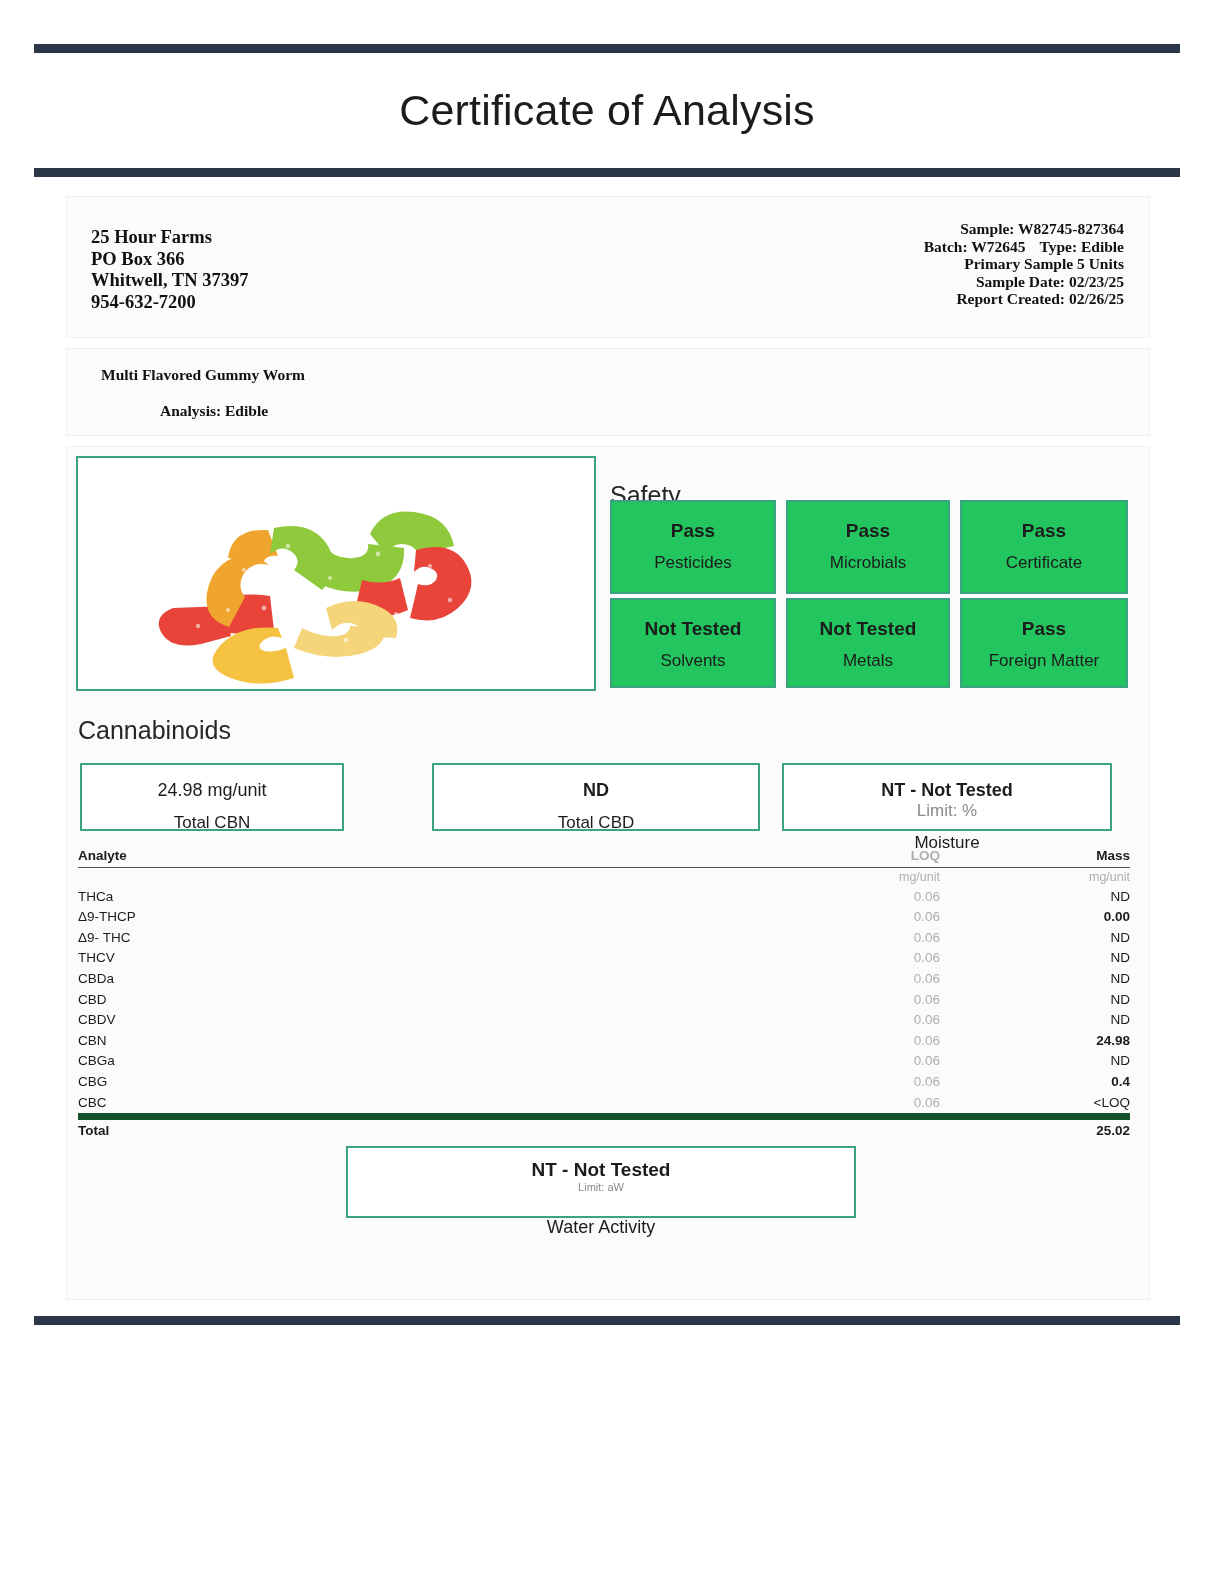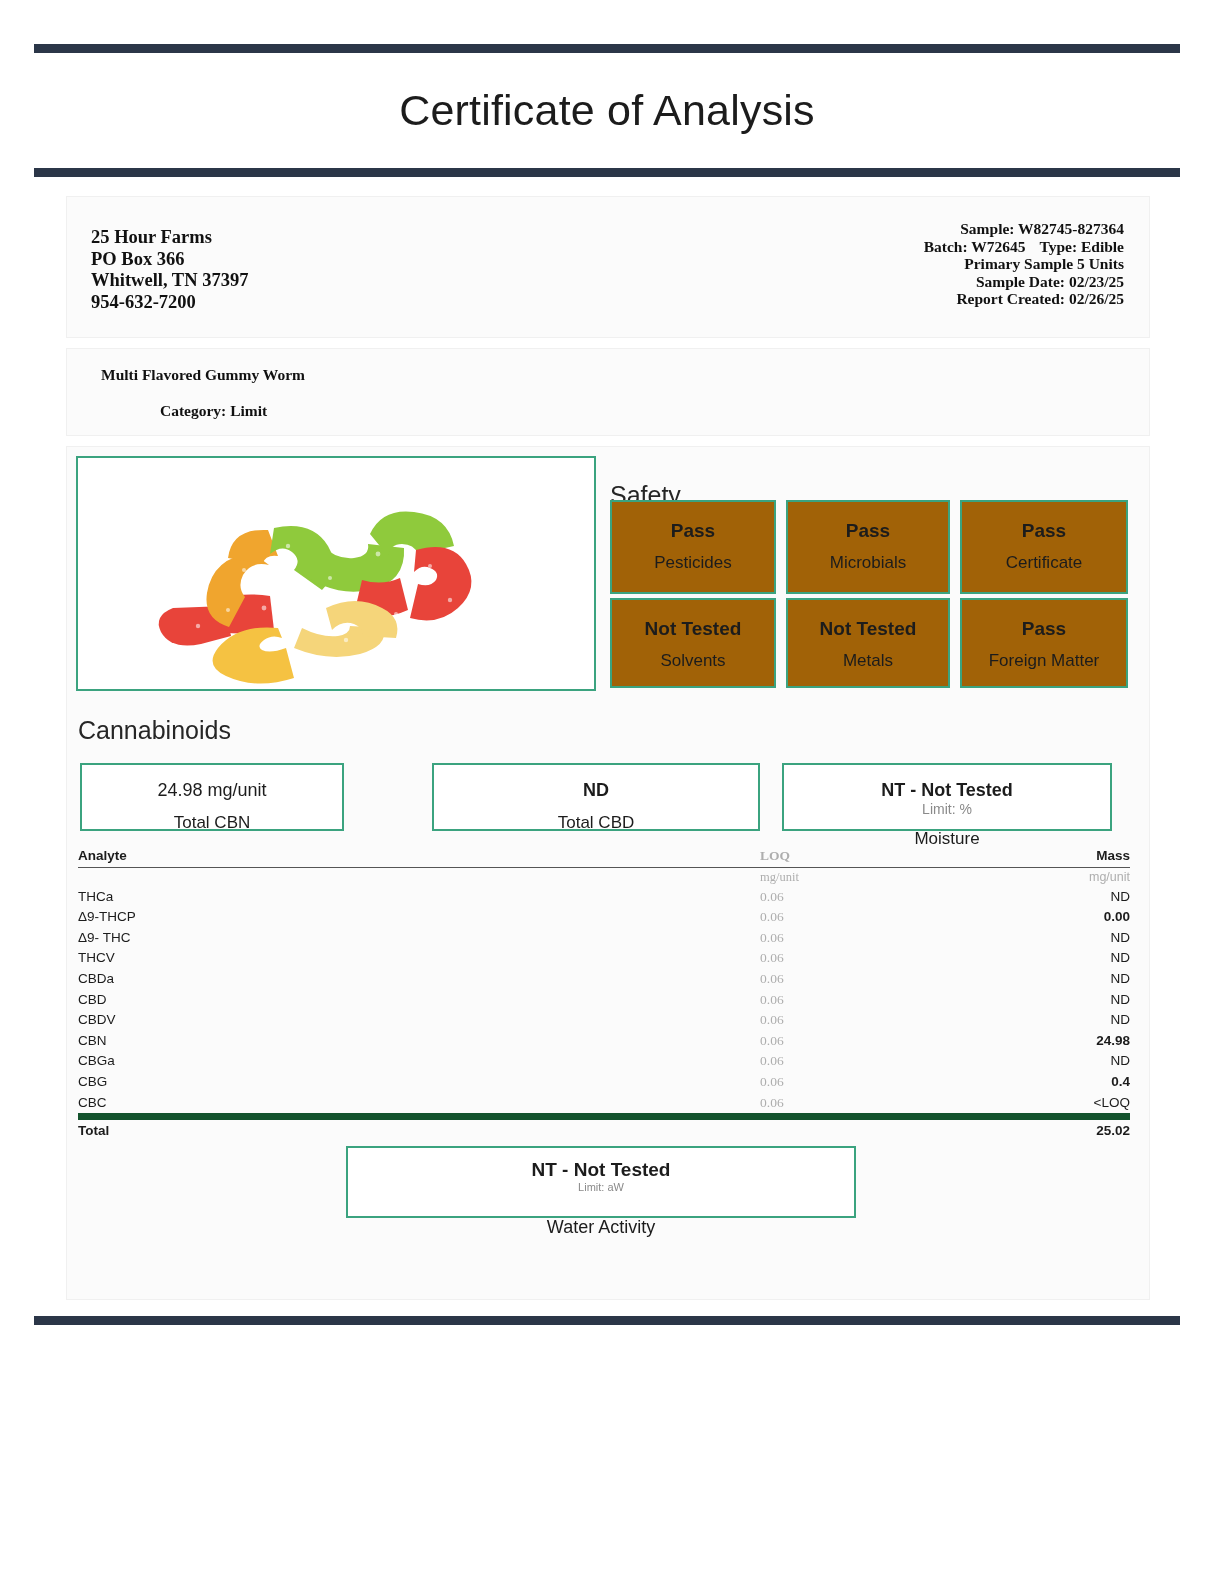--- a/index.html
+++ b/index.html
@@ -136,21 +136,21 @@
   .safety-title {
     position: absolute;
     left: 610px; top: 462px;
     font-size: 25px;
     color: #262626;
     margin-top: 19px;
   }
   .sbox {
     position: absolute;
     border: 2px solid #3ba37f;
-    background: #a16207;
+    background: #22c55e;
     text-align: center;
     box-sizing: border-box;
   }
   .sbox .v {
     font-size: 19px;
     font-weight: bold;
     color: #1c1c1c;
     margin-top: 18px;
   }
   .sbox .l {
@@ -174,21 +174,21 @@
   }
   .cbox {
     position: absolute;
     border: 2px solid #3ba37f;
     background: #ffffff;
     text-align: center;
     box-sizing: border-box;
   }
   .cbox .v { font-size: 18px; color: #1c1c1c; margin-top: 15px; }
   .cbox .v.b { font-weight: bold; }
-  .cbox .lim { font-size: 14px; color: #8a8a8a; margin-top: 0px; }
+  .cbox .lim { font-size: 17px; color: #8a8a8a; margin-top: 0px; }
   .cbox .l { font-size: 17px; color: #1c1c1c; margin-top: 12px; }
   .c1 { left: 80px;  top: 763px; width: 264px; height: 68px; }
   .c2 { left: 432px; top: 763px; width: 328px; height: 68px; }
   .c3 { left: 782px; top: 763px; width: 330px; height: 68px; }
 
   .wbox {
     position: absolute;
     left: 346px; top: 1146px;
     width: 510px; height: 72px;
     border: 2px solid #3ba37f;
@@ -208,23 +208,23 @@
     border-collapse: collapse;
   }
   .atable th, .atable td {
     font-size: 13.5px;
     color: #1c1c1c;
     padding: 0;
     line-height: 20.6px;
   }
   .atable th { font-weight: bold; text-align: left; }
   .atable th.loq, .atable td.loq {
+    text-align: right;
     width: 180px;
     color: #aeaeae;
-    font-family: Liberation Serif, serif;
   }
   .atable th.loq { color: #aeaeae; }
   .atable th.mass, .atable td.mass {
     text-align: right;
     width: 190px;
   }
   .atable th.mass { color: #1c1c1c; }
   .atable .unit-row td { color: #aeaeae; font-size: 12.5px; line-height: 19px; }
   .atable .hdr-row th { border-bottom: 1px solid #555; }
   td.mass.bold { font-weight: bold; }
@@ -266,21 +266,21 @@
     <div>
       <span>Batch: W72645</span><span class="gap"></span><span>Type: Edible</span>
     </div>
     <div>Primary Sample 5 Units</div>
     <div>Sample Date: 02/23/25</div>
     <div>Report Created: 02/26/25</div>
   </div>
 
   <div class="panel panel-product"></div>
   <div class="product-name">Multi Flavored Gummy Worm</div>
-  <div class="product-category">Category: Limit</div>
+  <div class="product-category">Analysis: Edible</div>
 
   <div class="panel panel-body"></div>
 
   <div class="img-box">
     <svg class="gummy-svg" width="512" height="227" viewBox="0 0 512 227">
       <g>
         <path d="M95 150 q-20 8 -12 24 q10 18 40 12 l30 -8 l-6 -30 z" fill="#e8443a"></path>
         <path d="M140 140 q30 -6 52 -2 l4 34 q-28 6 -52 2 z" fill="#e8443a"></path>
         <path d="M175 95 q-40 4 -46 40 q-4 26 22 34 l16 -30 q-8 -10 -2 -22 q8 -14 26 -10 z" fill="#f0a52e"></path>
         <path d="M190 72 q-36 -2 -40 28 l34 6 q4 -10 16 -8 z" fill="#f0a52e"></path>

